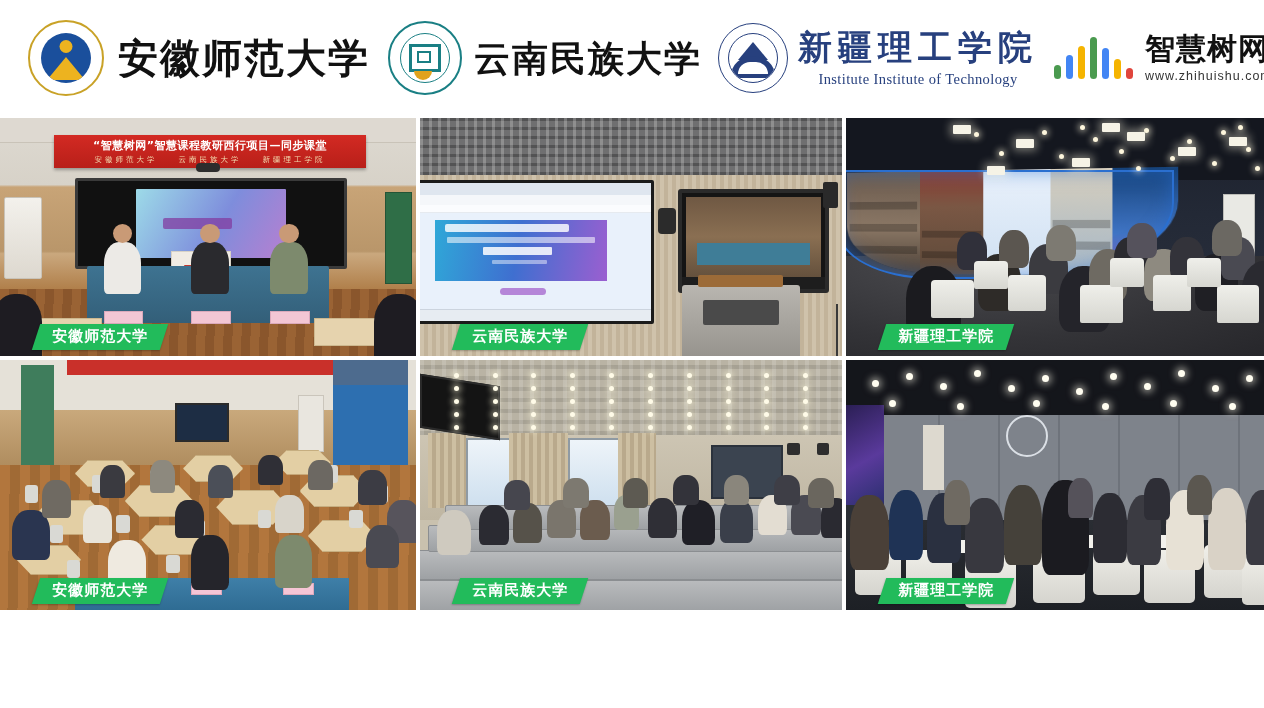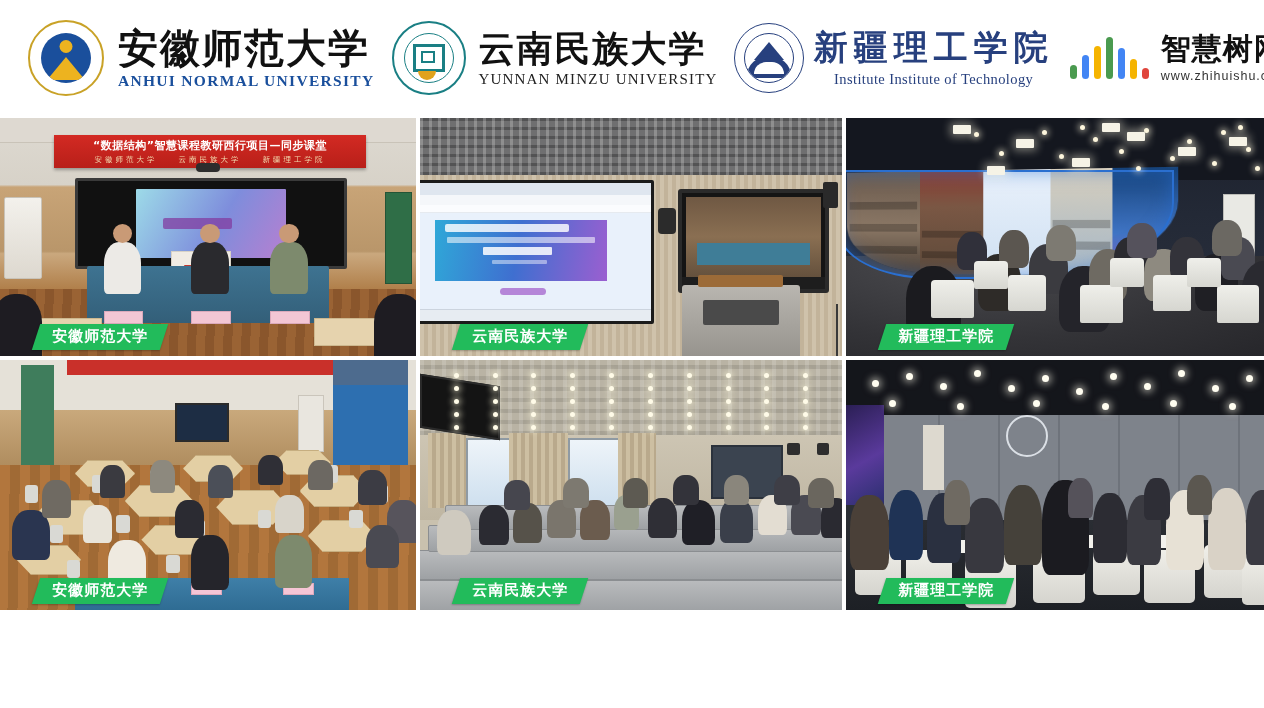--- a/index.html
+++ b/index.html
@@ -348,33 +348,31 @@
 <body>
 
 <div class="logo-bar">
 
   <div class="logo-block" id="logo-anhui">
     <div class="logo-mark">
       <div class="seal-inner"></div>
     </div>
     <div class="logo-text">
       <div class="cn-name">安徽师范大学</div>
-      <div class="en-name">ANHUI NORMAL UNIVERSITY</div>
     </div>
   </div>
 
   <div class="logo-block" id="logo-yunnan">
     <div class="logo-mark">
       <div class="seal-inner">
           <div class="knot"></div>
         </div>
     </div>
     <div class="logo-text">
       <div class="cn-name">云南民族大学</div>
-      <div class="en-name">YUNNAN MINZU UNIVERSITY</div>
     </div>
   </div>
 
   <div class="logo-block" id="logo-xinjiang">
     <div class="logo-mark">
       <div class="seal-inner">
           <div class="peak"></div>
           <div class="wave"></div>
         </div>
     </div>
@@ -402,21 +400,21 @@
 </div>
 
 <div class="photo-grid">
 
   <div class="photo">
     <div class="scene">
       <div class="s1-wall"></div>
       <div class="s1-ceil"></div>
       <div class="s1-floor"></div>
       <div class="s1-banner">
-        <div class="l1">“数据结构”智慧课程教研西行项目—同步课堂</div>
+        <div class="l1">“智慧树网”智慧课程教研西行项目—同步课堂</div>
         <div class="l2">安徽师范大学　　云南民族大学　　新疆理工学院</div>
       </div>
       <div class="s1-cam"></div>
       <div class="s1-screen">
           <div class="s1-slide"></div>
         </div>
       <div class="s1-ac"></div>
       <div class="s1-door"></div>
       <div class="s1-podium"></div>
       <div class="s1-table"></div>

